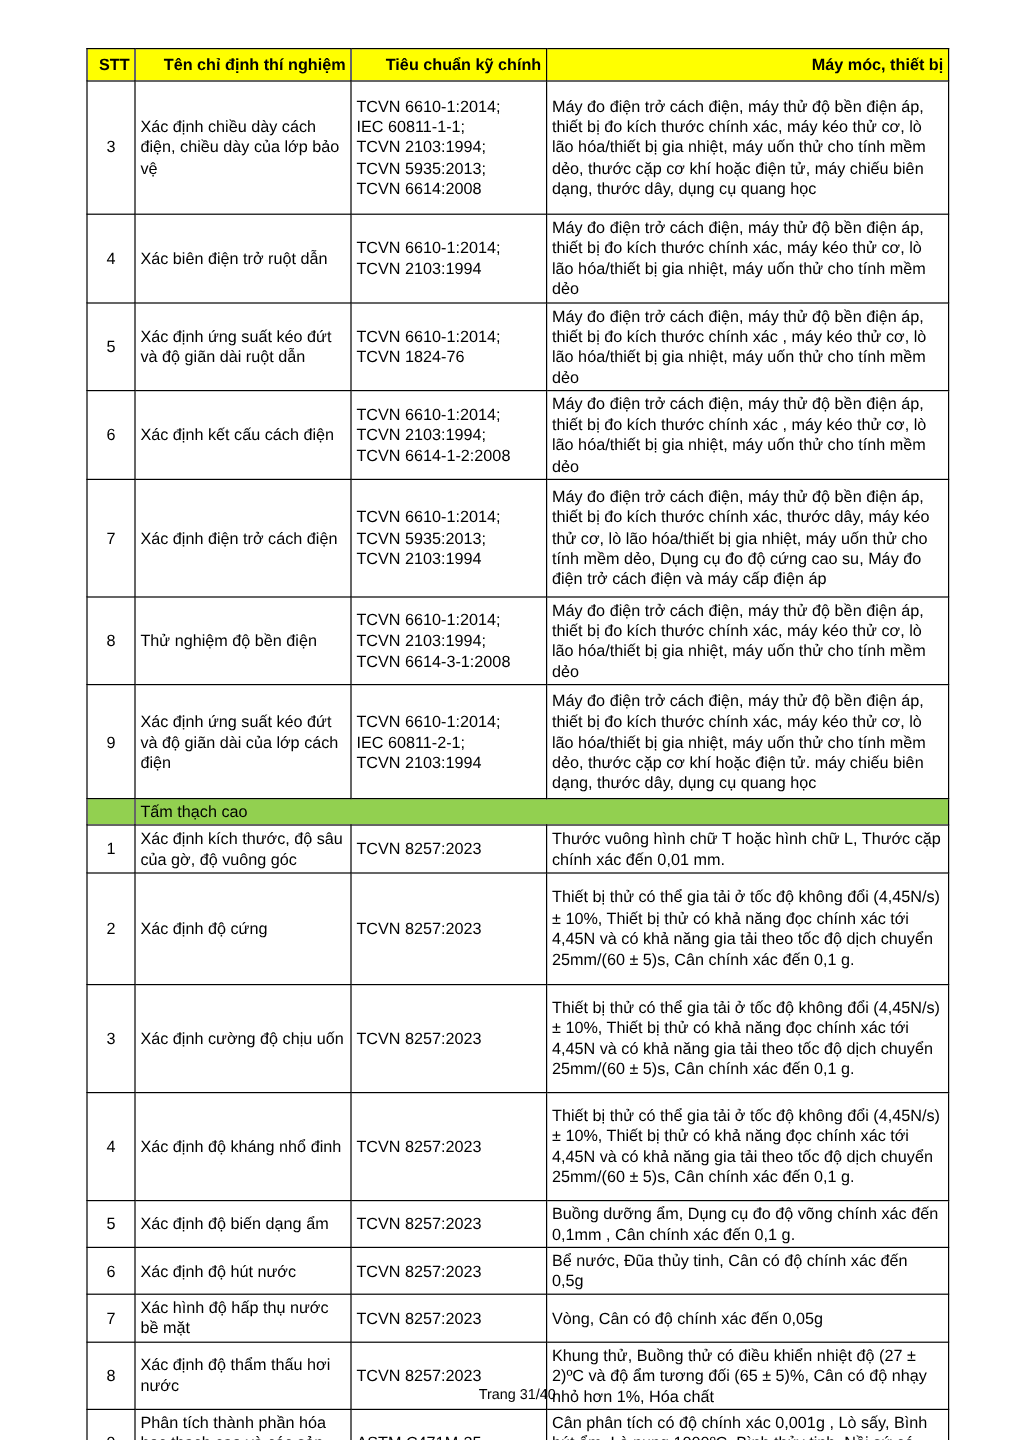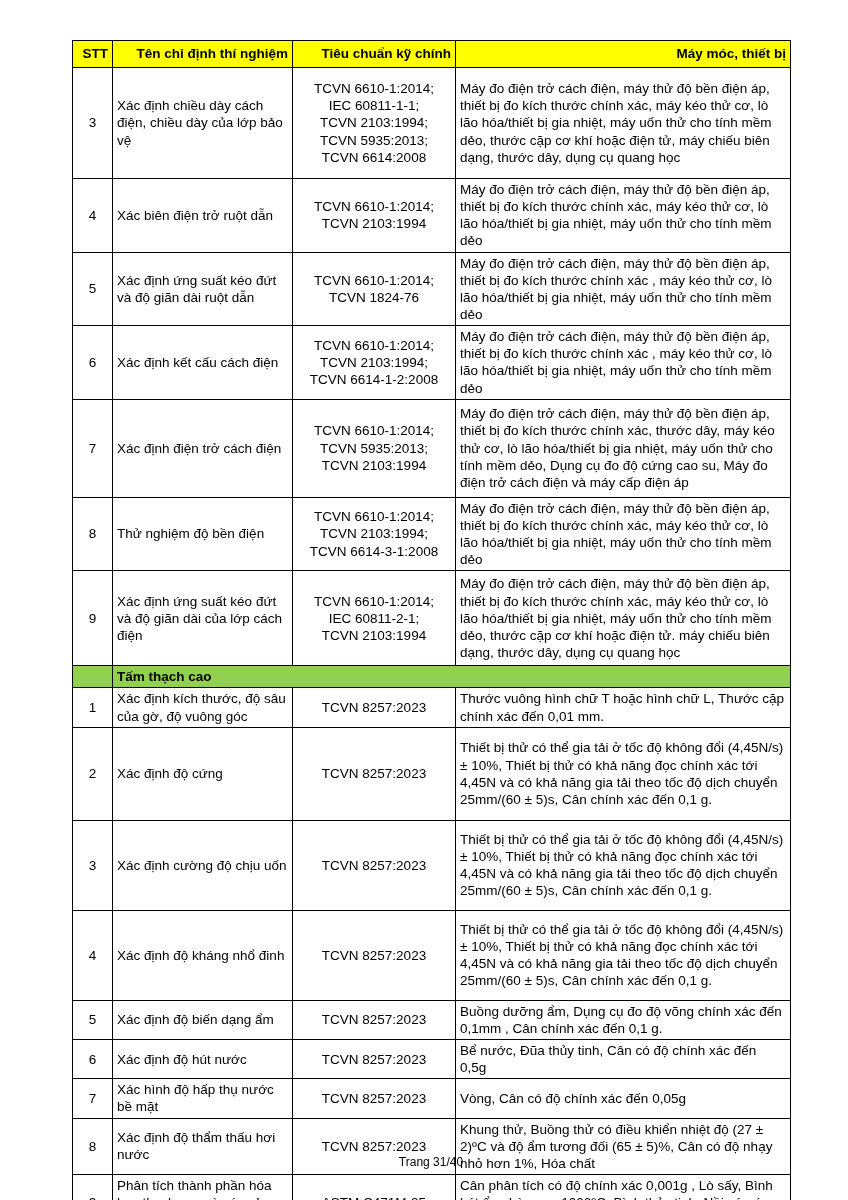--- a/index.html
+++ b/index.html
@@ -45,29 +45,29 @@
     height: 22px;
   }
   td.cell-stt {
     text-align: center;
   }
   td.cell-name {
     text-align: left;
     margin-top: 28px;
   }
   td.cell-std {
-    text-align: center;
+    text-align: left;
     white-space: pre-line;
   }
   td.cell-eqp {
     text-align: left;
   }
   tr.section-row td {
     background: #92D050;
-    font-weight: bold;
+    font-weight: normal;
     text-align: left;
   }
   
   tbody tr:nth-child(1)  { height: 111px; }
   tbody tr:nth-child(2)  { height: 63px; }
   tbody tr:nth-child(3)  { height: 63px; }
   tbody tr:nth-child(4)  { height: 69px; }
   tbody tr:nth-child(5)  { height: 98px; }
   tbody tr:nth-child(6)  { height: 68px; }
   tbody tr:nth-child(7)  { height: 95px; }

